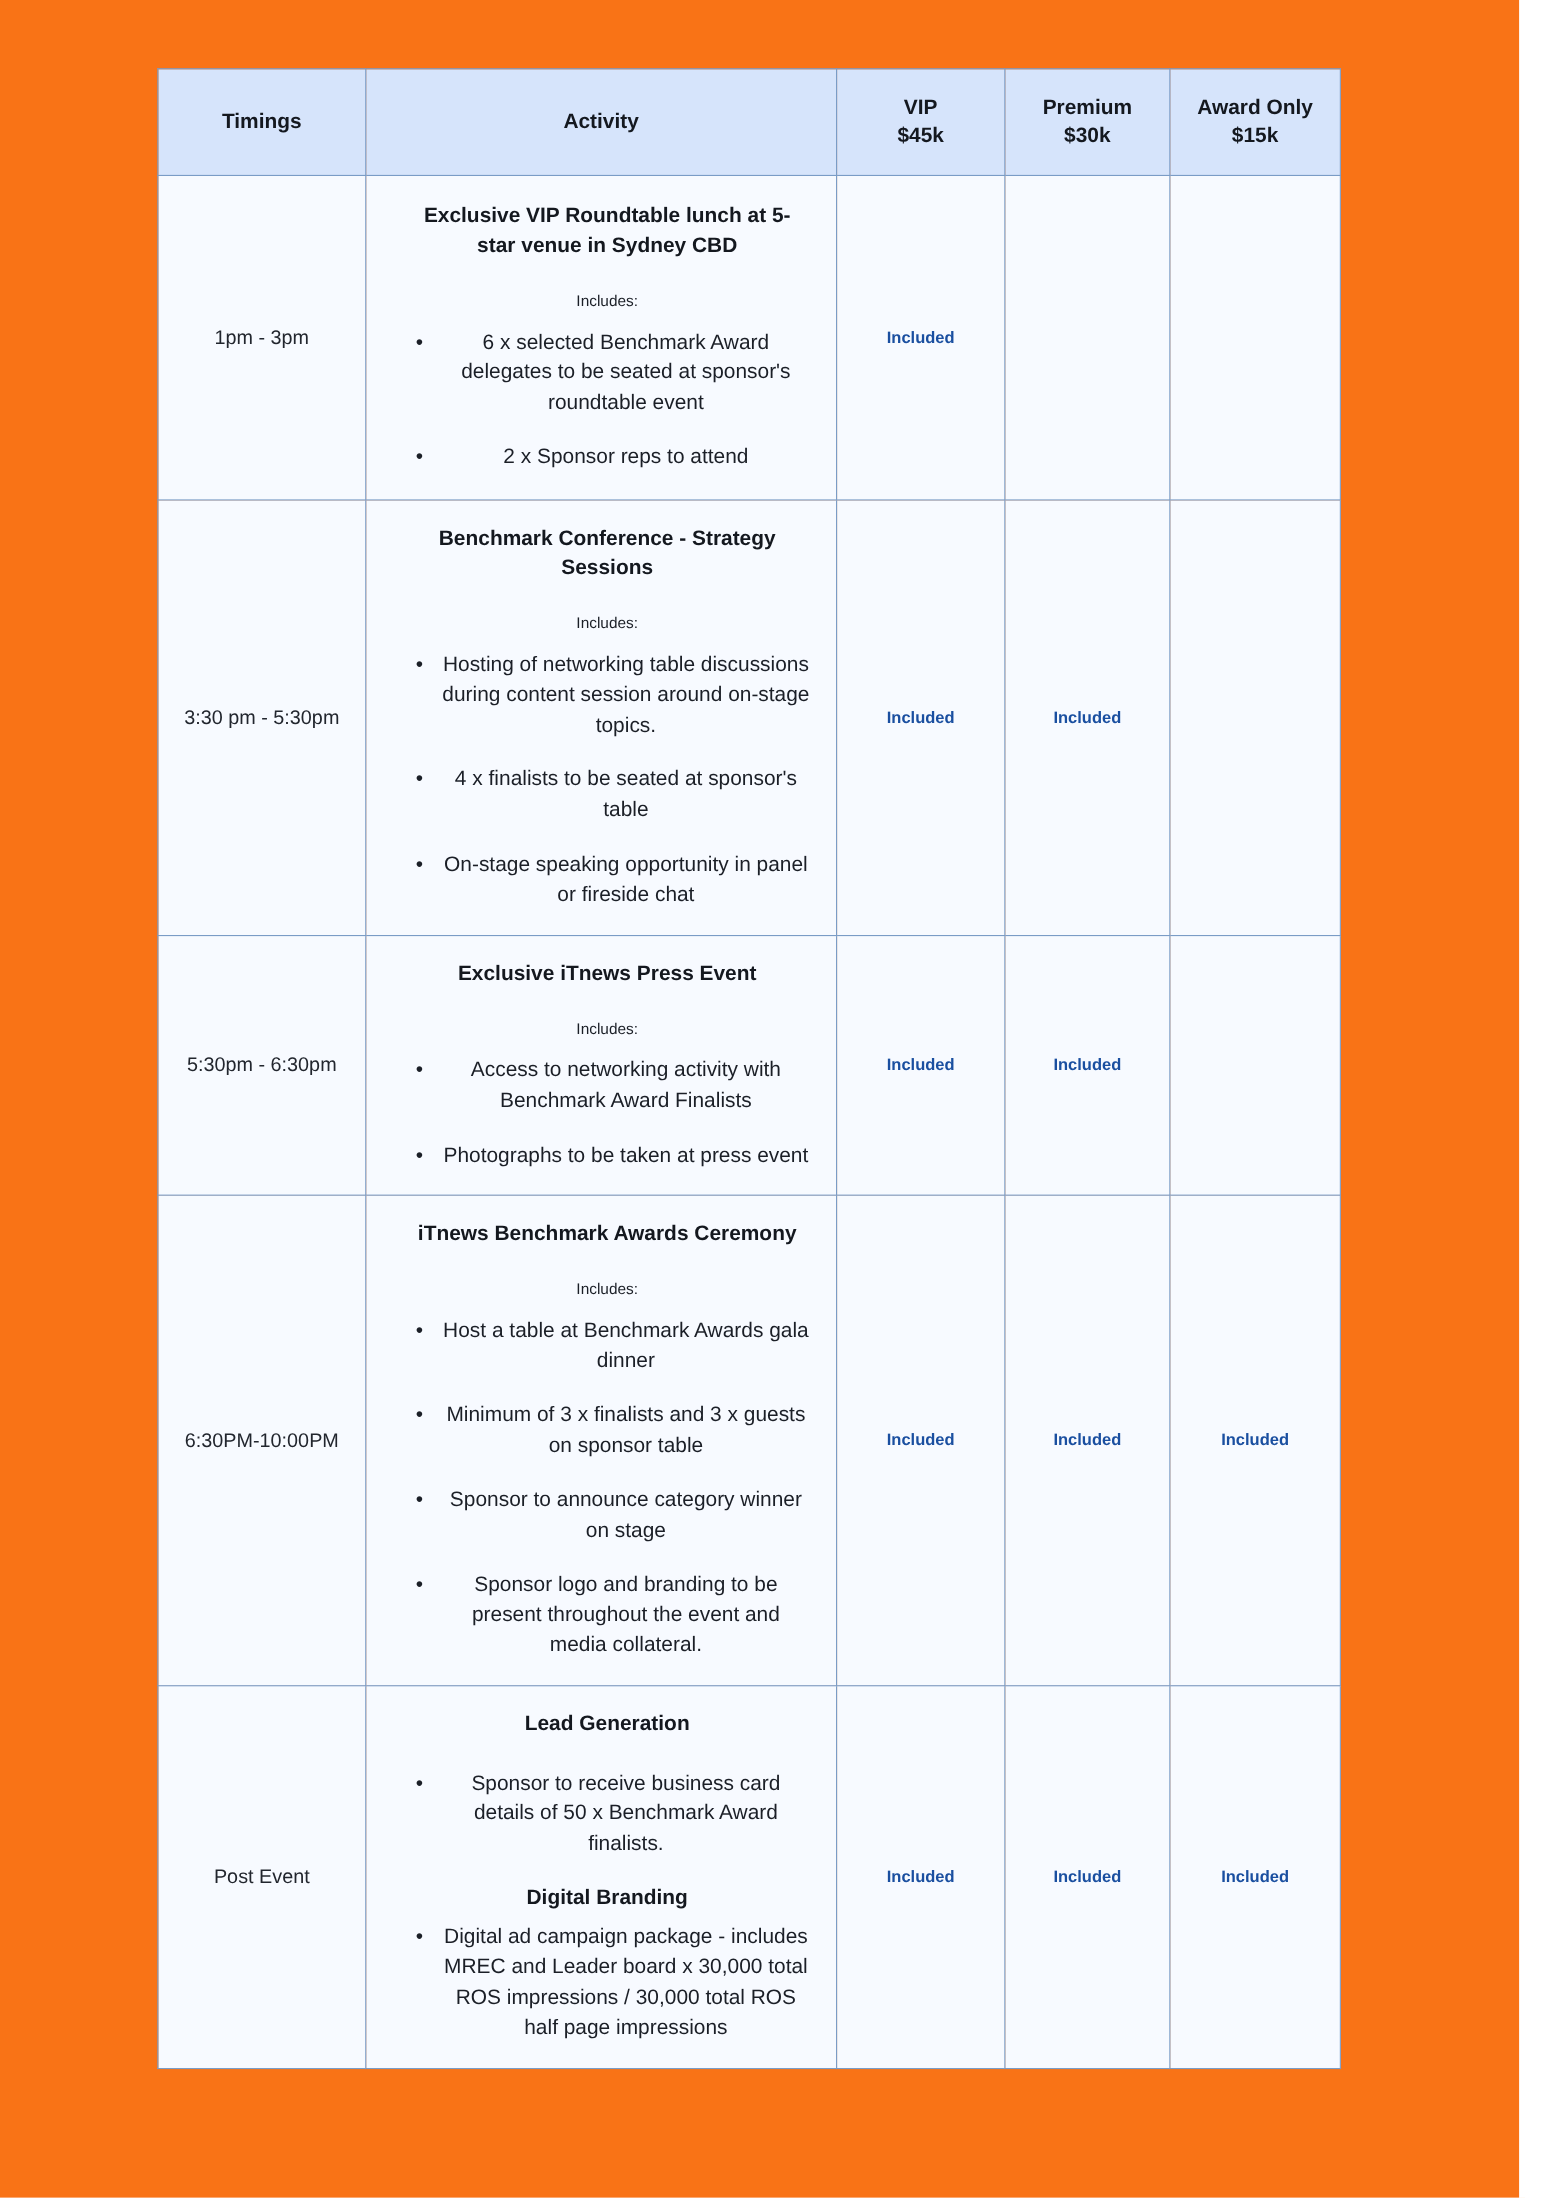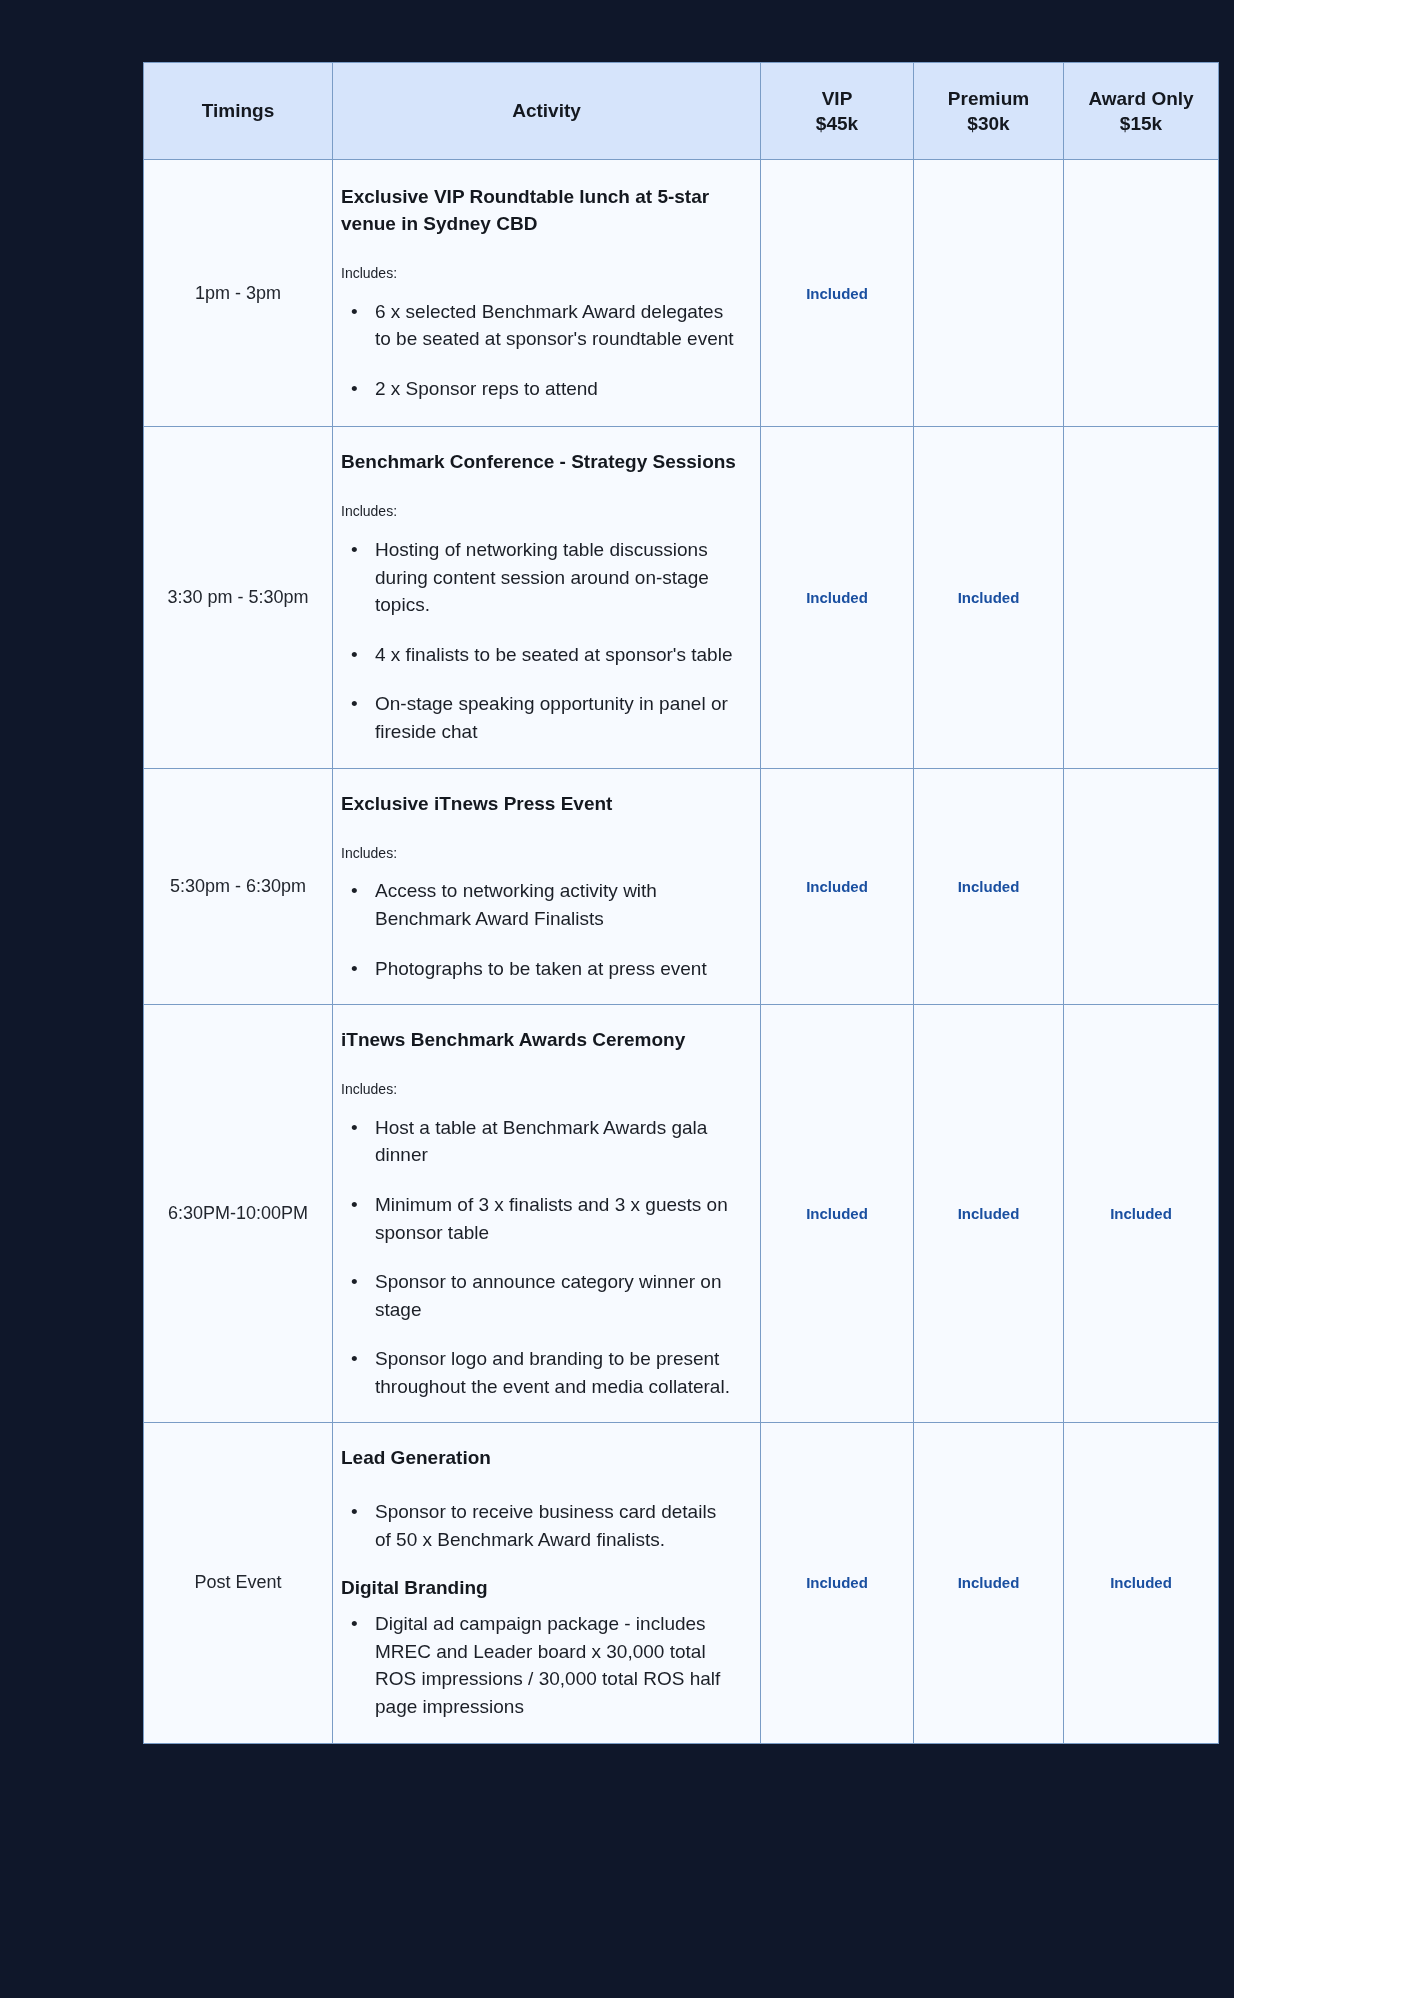--- a/index.html
+++ b/index.html
@@ -9,23 +9,23 @@
   }
   body {
     width: 1413px;
     height: 1998px;
     font-family: "Liberation Sans", sans-serif;
     -webkit-font-smoothing: antialiased;
   }
 
   .page {
     position: relative;
-    width: 1234px;
+    width: 1381px;
     height: 1998px;
-    background: #0f172a;
+    background: #f97316;
     box-sizing: border-box;
   }
 
   .sponsorship-table {
     position: absolute;
     left: 143px;
     top: 62px;
     width: 1075px;
     border-collapse: collapse;
     table-layout: fixed;
@@ -63,22 +63,22 @@
 
   td.timing-cell {
     text-align: center;
     font-size: 18px;
     color: #22262e;
     font-weight: normal;
     padding: 8px 6px;
   }
 
   td.activity-cell {
-    padding: 22px 24px 22px 8px;
-    text-align: left;
+    padding: 22px 24px 22px 35px;
+    text-align: center;
     color: #1b1f27;
   }
 
   td.plan-cell {
     text-align: center;
     font-size: 15px;
     font-weight: bold;
     color: #1a4fa0;
     padding: 8px 6px;
   }

